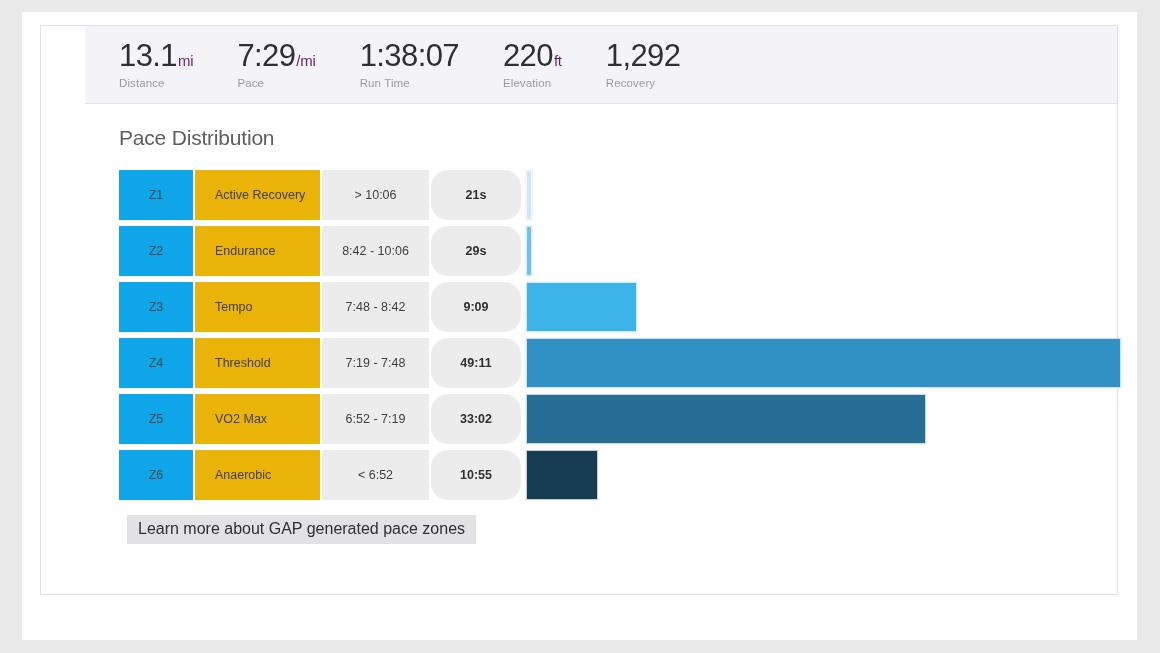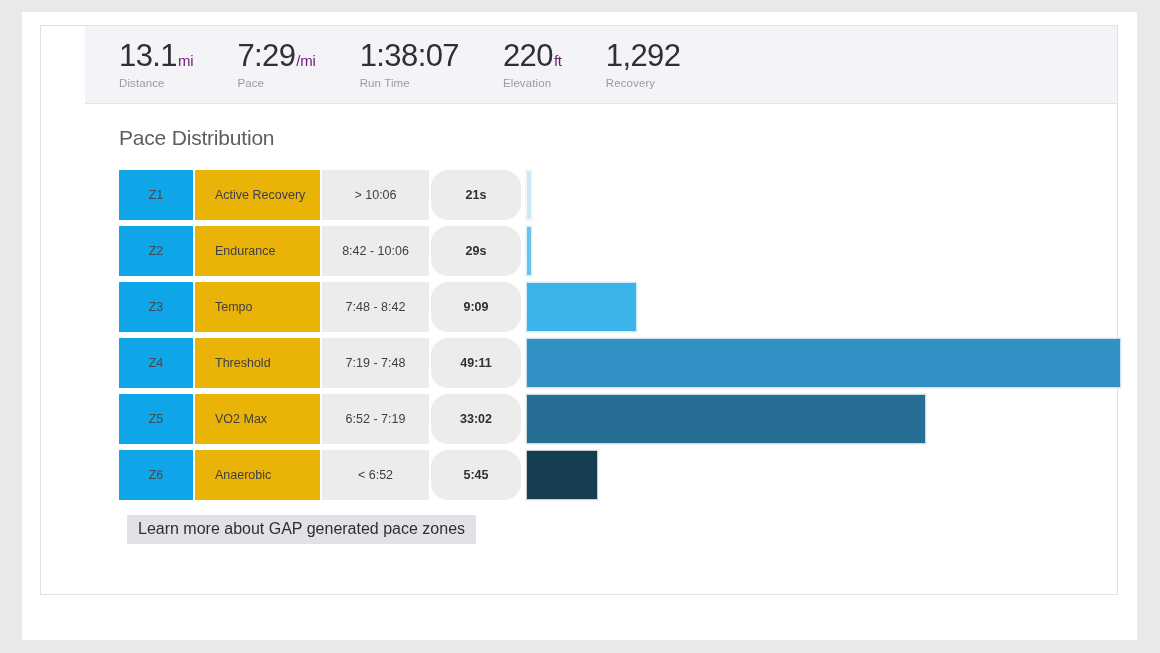--- a/index.html
+++ b/index.html
@@ -255,21 +255,21 @@
             <div class="cell cell-range">6:52 - 7:19</div>
             <div class="cell cell-time">33:02</div>
             <div class="bar-track">
               <div class="bar" style="width: 399.624px; background: rgb(38, 110, 147);"></div>
             </div>
           </div>
           <div class="zone-row">
             <div class="cell cell-zone">Z6</div>
             <div class="cell cell-name">Anaerobic</div>
             <div class="cell cell-range">&lt; 6:52</div>
-            <div class="cell cell-time">5:45</div>
+            <div class="cell cell-time">10:55</div>
             <div class="bar-track">
               <div class="bar" style="width: 71.5774px; background: rgb(23, 61, 82);"></div>
             </div>
           </div>
         </div>
       <button id="learn-more-button">Learn more about GAP generated pace zones</button>
     </div>
 
   </div>
 </div>

